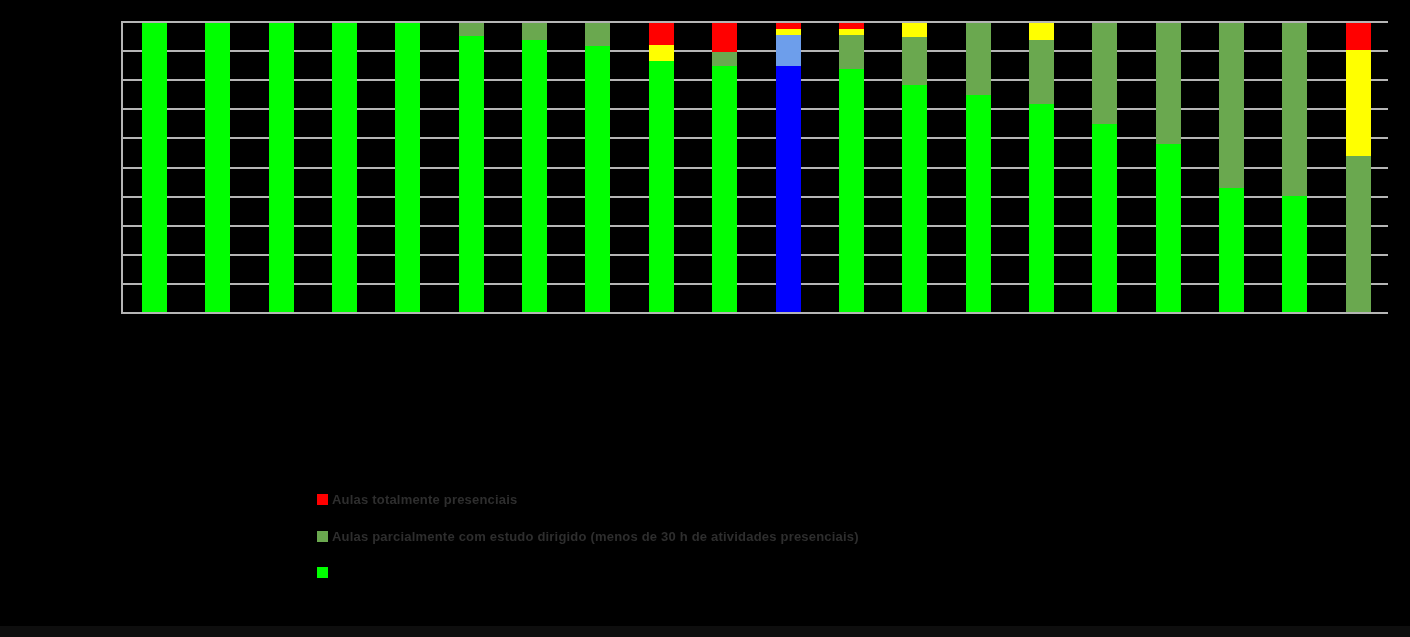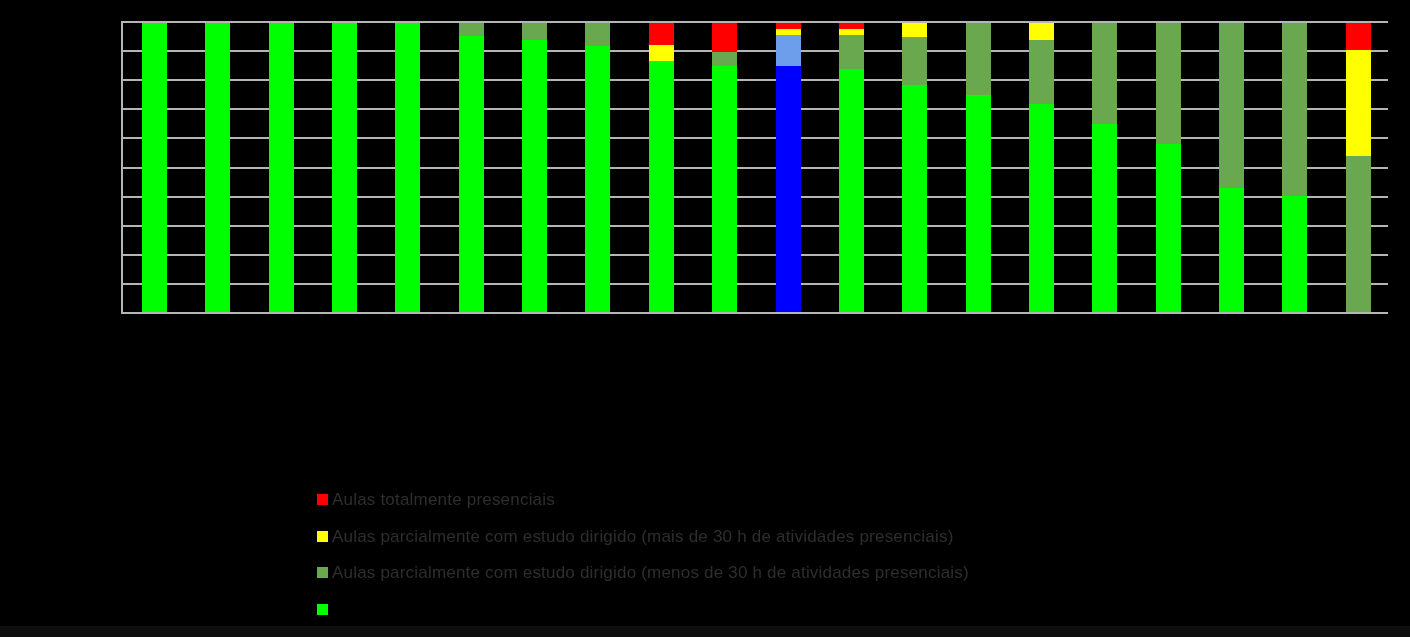--- a/index.html
+++ b/index.html
@@ -38,22 +38,22 @@
     align-items:center;
     height:15px;
     margin-bottom:21.5px;
   }
   .swatch{
     width:11px;height:11px;
     margin-right:4px;
     flex:0 0 auto;
   }
   .legend-label{
-    font-size:17px;
-    font-weight:400;
+    font-size:13px;
+    font-weight:700;
     letter-spacing:0.2px;
     color:#2e2e2e;
     white-space:nowrap;
     line-height:15px;
   }
   .bottom-strip{
     position:absolute;
     left:0;bottom:0;
     width:100%;height:11px;
     background:#0e0e0e;
@@ -159,24 +159,20 @@
       <div class="seg" style="height: 156.06px; background: rgb(106, 168, 79);"></div>
     </div>
   </div>
 
 <div class="legend">
   <div class="legend-row">
     <span class="swatch" style="background: rgb(255, 0, 0);"></span>
     <span class="legend-label">Aulas totalmente presenciais</span>
   </div>
   <div class="legend-row">
-    <span class="swatch" style="background: rgb(255, 255, 0);"></span>
-    <span class="legend-label">Aulas parcialmente com estudo dirigido (mais de 30 h de atividades presenciais)</span>
-  </div>
-  <div class="legend-row">
     <span class="swatch" style="background: rgb(106, 168, 79);"></span>
     <span class="legend-label">Aulas parcialmente com estudo dirigido (menos de 30 h de atividades presenciais)</span>
   </div>
   <div class="legend-row">
     <span class="swatch" style="background: rgb(0, 255, 0);"></span>
   </div>
 </div>
 
 <div class="bottom-strip"></div>
 

